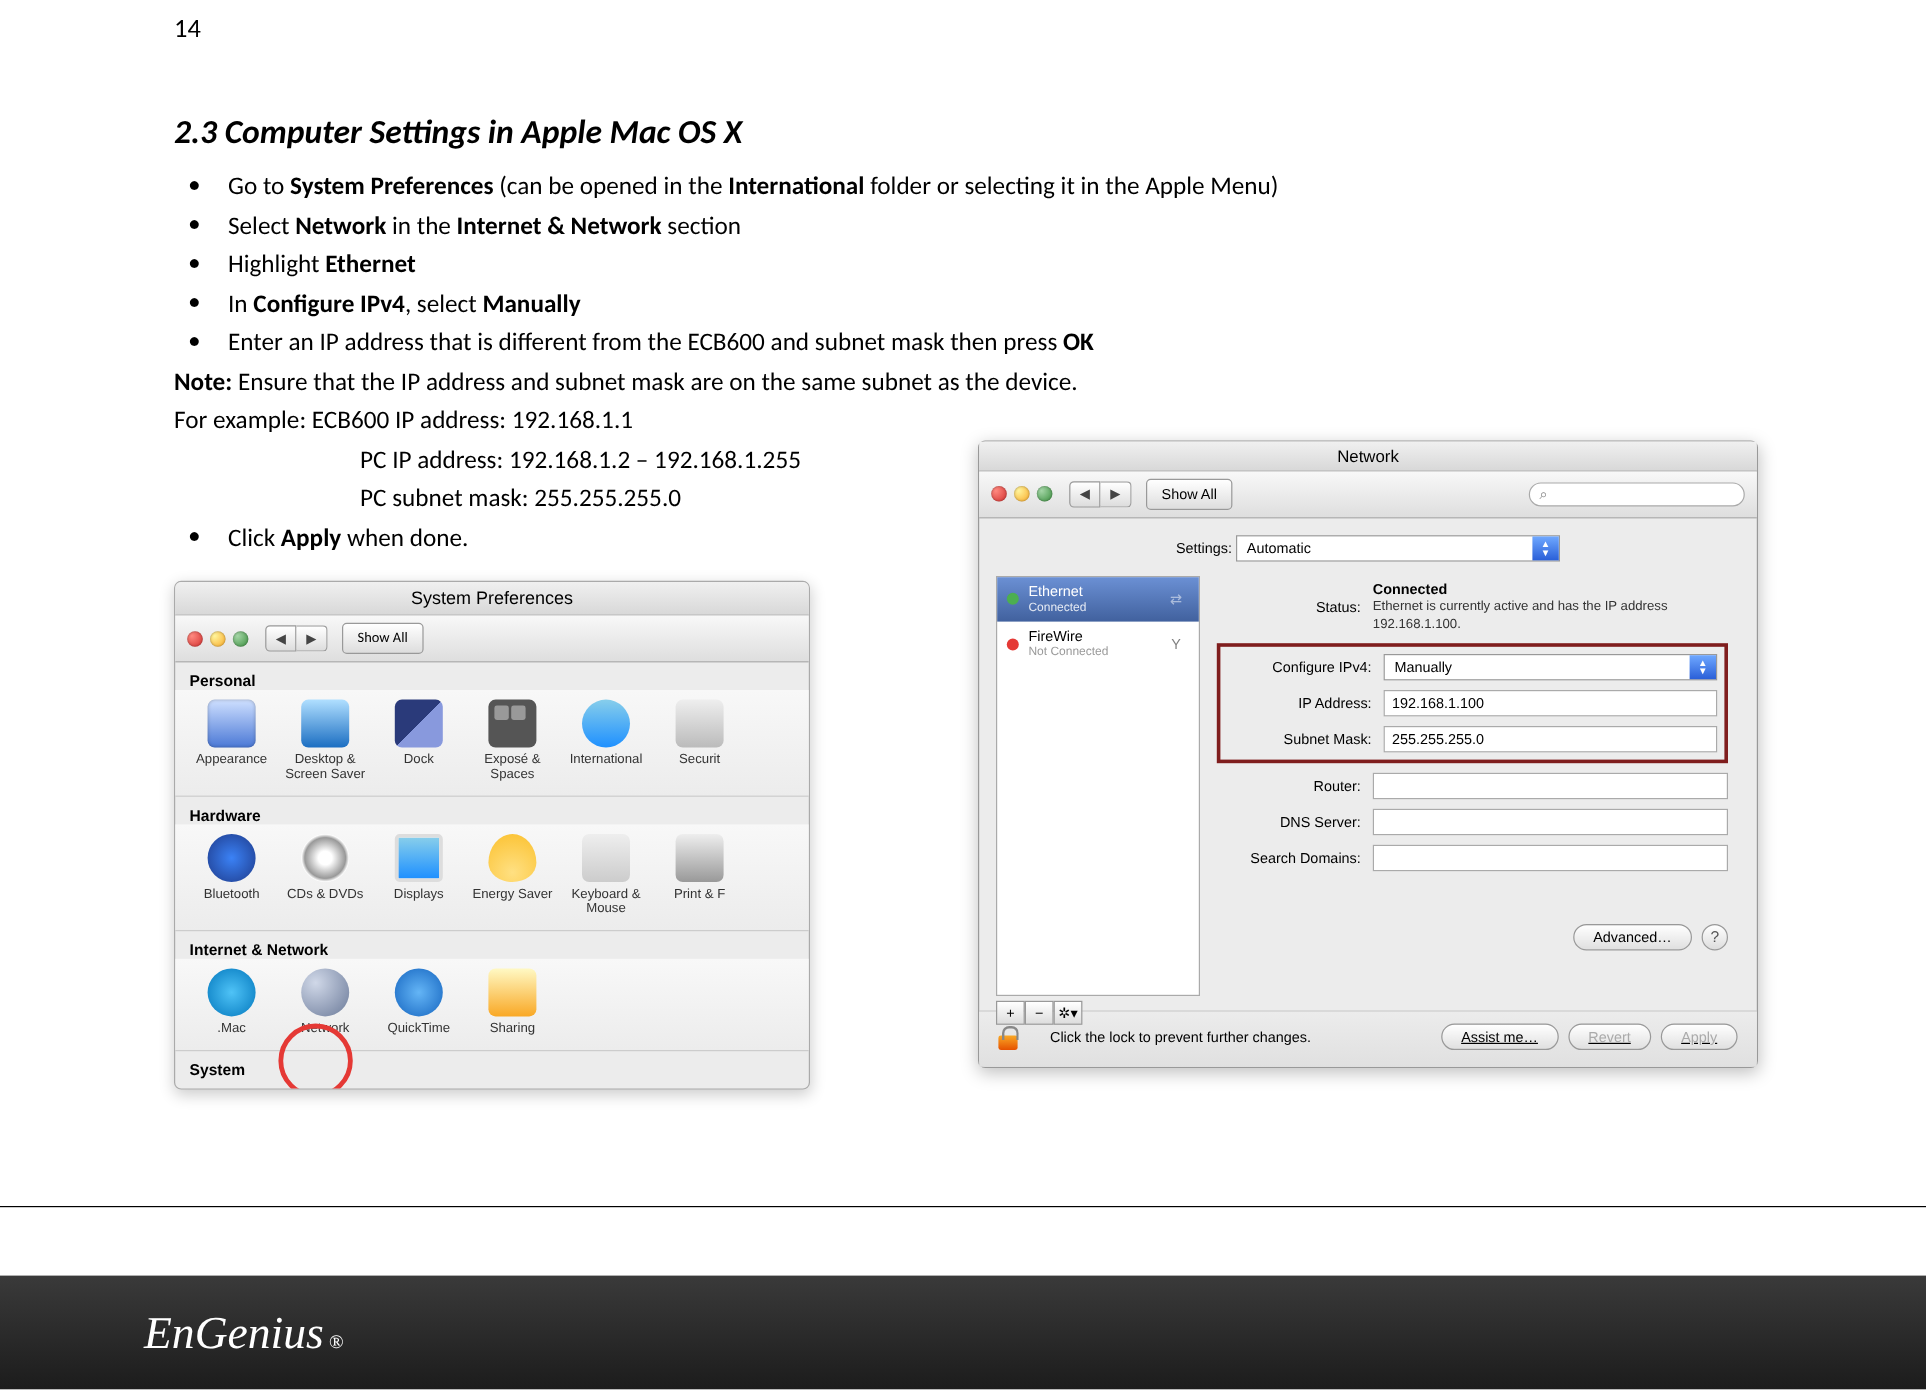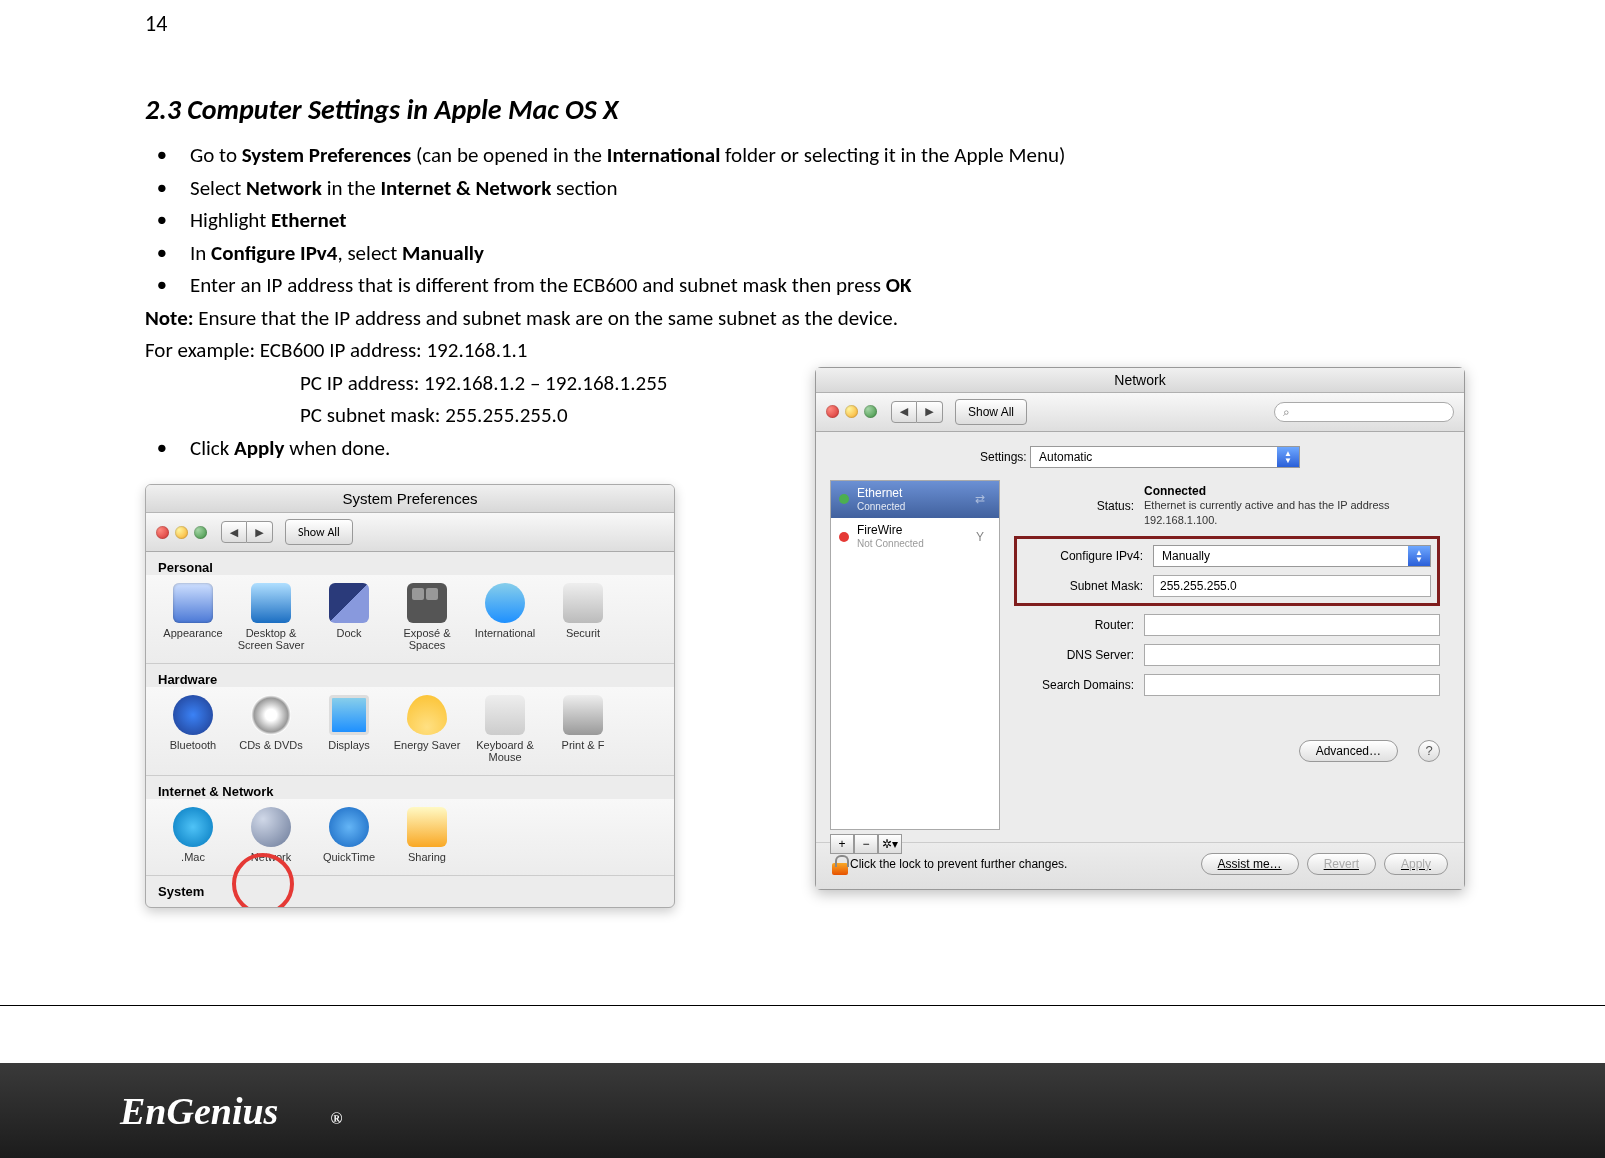--- a/index.html
+++ b/index.html
@@ -74,33 +74,33 @@
   .nw-item-icon { margin-left: auto; opacity: 0.5; width: 22px; text-align: center; }
   .nw-bottom { position: absolute; bottom: -24px; left: 0; display: flex; gap: 0; }
   .nw-bottom .sq { width: 24px; height: 20px; border: 1px solid #999; background: linear-gradient(#fff,#ddd); display: flex; align-items: center; justify-content: center; font-size: 12px; }
   .nw-main { flex: 1; padding: 4px 10px 0 0; }
   .nw-row { display: flex; align-items: center; margin-bottom: 8px; }
   .nw-label { width: 130px; text-align: right; padding-right: 10px; font-size: 12px; }
   .nw-val { flex: 1; }
   .nw-status-msg { font-size: 11px; color: #333; line-height: 1.35; }
   .nw-input { width: 100%; height: 22px; border: 1px solid #aaa; background: #fff; padding: 0 6px; font-size: 12px; font-family: inherit; }
   .redbox { border: 3px solid #7f1d1d; padding: 6px; margin: 8px 0; }
-  .nw-actions { display: flex; justify-content: flex-end; gap: 20px; margin-top: 44px; align-items: center; }
+  .nw-actions { display: flex; justify-content: flex-end; gap: 8px; margin-top: 44px; align-items: center; }
   .mac-btn { height: 22px; padding: 0 16px; background: linear-gradient(#fff,#e0e0e0); border: 1px solid #999; border-radius: 11px; font-size: 12px; display: inline-flex; align-items: center; }
   .mac-btn.dim { color: #aaa; }
   .help-btn { width: 22px; height: 22px; border: 1px solid #999; border-radius: 50%; background: linear-gradient(#fff,#ddd); display: flex; align-items: center; justify-content: center; font-size: 13px; color: #555; }
-  .nw-footer { display: flex; align-items: center; gap: 0; padding: 10px 16px 14px; border-top: 1px solid #ccc; background: linear-gradient(#ececec,#e0e0e0); }
+  .nw-footer { display: flex; align-items: center; gap: 25px; padding: 10px 16px 14px; border-top: 1px solid #ccc; background: linear-gradient(#ececec,#e0e0e0); }
   .lock { width: 18px; height: 22px; position: relative; }
   .lock::before { content:""; position:absolute; bottom:0; width:16px; height:12px; background: linear-gradient(#f9a825,#e65100); border-radius:2px; }
   .lock::after { content:""; position:absolute; top:2px; left:3px; width:10px; height:10px; border:2px solid #888; border-radius:6px 6px 0 0; border-bottom:none; }
   .nw-footer-btns { margin-left: auto; display: flex; gap: 8px; text-decoration: underline; }
 
   
   .footer-bar { position: absolute; bottom: 0; left: 0; right: 0; height: 95px; background: linear-gradient(#3a3a3a,#1c1c1c); display: flex; align-items: center; padding: 0 120px; }
-  .logo { color: #fff; font-size: 38px; font-weight: bold; font-style: italic; font-family: Georgia, serif; display: flex; align-items: baseline; gap: 48px; }
+  .logo { color: #fff; font-size: 38px; font-weight: normal; font-style: italic; font-family: Georgia, serif; display: flex; align-items: baseline; }
   .logo sup { font-size: 16px; margin-left: 4px; }
   .hr { position: absolute; left: 0; right: 0; top: 1005px; border-top: 1px solid #000; }
 </style>
 </head>
 <body>
 
 <div class="page">
   <div class="page-num">14</div>
   <div class="heading">2.3   Computer Settings in Apple Mac OS X</div>
 
@@ -228,20 +228,24 @@
             <div class="redbox">
               <div class="nw-row">
                 <div class="nw-label">Configure IPv4:</div>
                 <div class="nw-val">
                   <span class="dropdown" style="min-width:100%;">
                     <span>Manually</span>
                     <span class="dd-arrows">▲<br>▼</span>
                   </span>
                 </div>
               </div>
+              <div class="nw-row">
+                <div class="nw-label">IP Address:</div>
+                <div class="nw-val"><input class="nw-input" value="192.168.1.100" style=""></div>
+              </div>
               <div class="nw-row" style="margin-bottom:0;">
                 <div class="nw-label">Subnet Mask:</div>
                 <div class="nw-val"><input class="nw-input" value="255.255.255.0" style=""></div>
               </div>
             </div>
             <div class="nw-row">
               <div class="nw-label">Router:</div>
               <div class="nw-val"><input class="nw-input" style=""></div>
             </div>
             <div class="nw-row">

